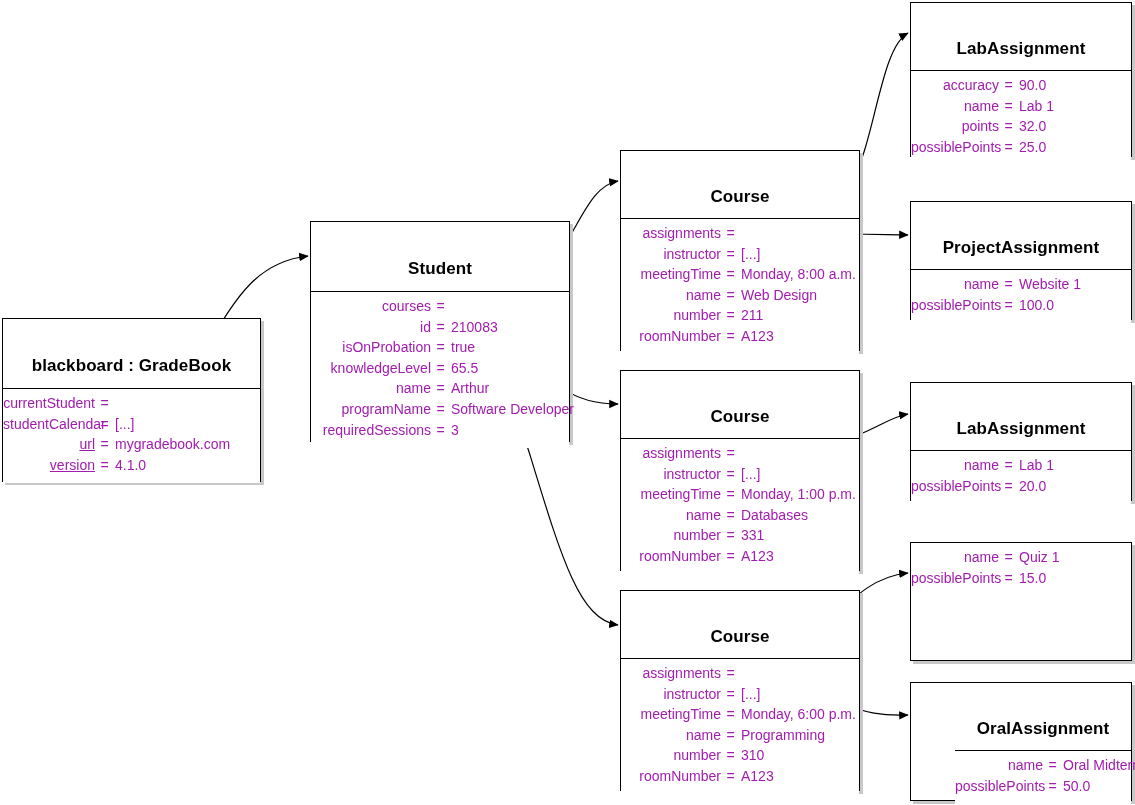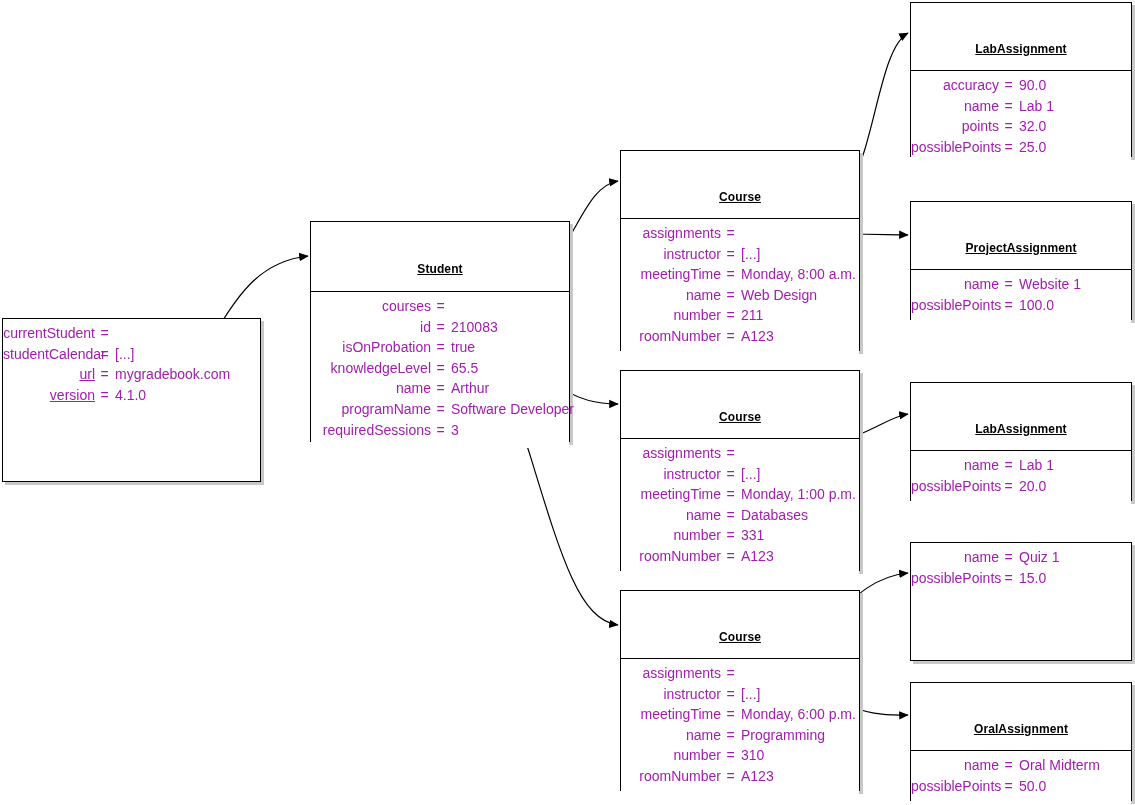--- a/index.html
+++ b/index.html
@@ -35,23 +35,22 @@
   }
   .obj-header {
     box-sizing: border-box;
     display: flex;
     align-items: center;
     justify-content: center;
     border-bottom: 1px solid #000000;
     background: #ffffff;
   }
   .obj-title {
-    font-size: 12px;
+    font-size: 17px;
     font-weight: bold;
-    text-decoration: underline;
     color: #000000;
     letter-spacing: 0.1px;
     white-space: nowrap;
     margin-top: 24px;
   }
   .obj-title.abstract {
     font-style: italic;
     color: #0000cc;
   }
   .obj-attrs {
@@ -102,20 +101,23 @@
         <path d="M 752 233 C 790 233 820 230 850 185 C 875 145 880 48 908 33" fill="none" stroke="#000000" stroke-width="1.2" marker-end="url(#arrow)"></path>
         <path d="M 752 233 C 800 233 850 234 908 235" fill="none" stroke="#000000" stroke-width="1.2" marker-end="url(#arrow)"></path>
         <path d="M 752 453 C 800 453 830 448 865 432 C 885 423 895 416 908 414" fill="none" stroke="#000000" stroke-width="1.2" marker-end="url(#arrow)"></path>
         <path d="M 752 673 C 785 673 800 660 825 630 C 855 592 878 576 908 573" fill="none" stroke="#000000" stroke-width="1.2" marker-end="url(#arrow)"></path>
         <path d="M 752 673 C 790 676 810 688 835 700 C 865 714 885 716 908 715" fill="none" stroke="#000000" stroke-width="1.2" marker-end="url(#arrow)"></path>
       </g>
   </svg>
 
   <div id="object-layer">
       <div class="obj-box" style="left: 2px; top: 318px; width: 259px; height: 164px;">
+        <div class="obj-header" style="height: 70px;">
+          <span class="obj-title">blackboard : GradeBook</span>
+        </div>
         <div class="obj-attrs">
           <div class="attr-row">
             <span class="attr-name" style="width: 92px;">currentStudent</span>
             <span class="attr-eq">=</span>
             <span class="attr-val"></span>
           </div>
           <div class="attr-row">
             <span class="attr-name" style="width: 92px;">studentCalendar</span>
             <span class="attr-eq">=</span>
             <span class="attr-val">[...]</span>
@@ -353,21 +355,21 @@
             <span class="attr-eq">=</span>
             <span class="attr-val">Quiz 1</span>
           </div>
           <div class="attr-row">
             <span class="attr-name" style="width: 88px;">possiblePoints</span>
             <span class="attr-eq">=</span>
             <span class="attr-val">15.0</span>
           </div>
         </div>
       </div>
-      <div class="obj-box" style="left: 910px; top: 682px; width: 222px; height: 119px;">
+      <div class="obj-box" style="left: 910px; top: 682px; width: 222px; height: 119px; padding-left: 44px;">
         <div class="obj-header" style="height: 68px;">
           <span class="obj-title">OralAssignment</span>
         </div>
         <div class="obj-attrs">
           <div class="attr-row">
             <span class="attr-name" style="width: 88px;">name</span>
             <span class="attr-eq">=</span>
             <span class="attr-val">Oral Midterm</span>
           </div>
           <div class="attr-row">

